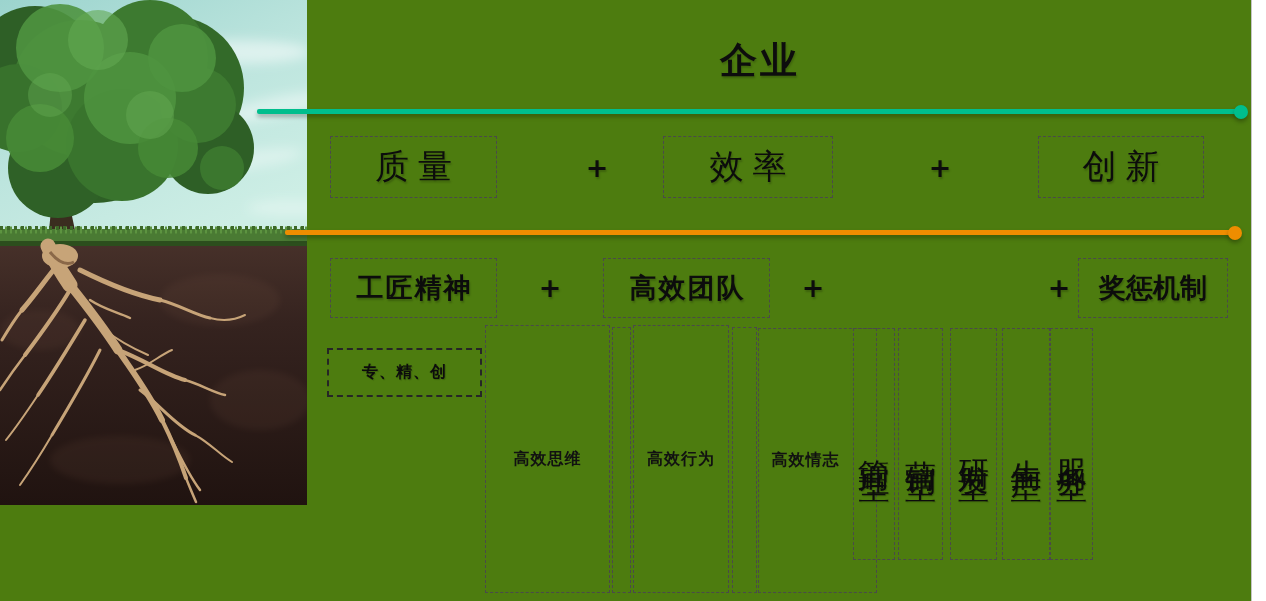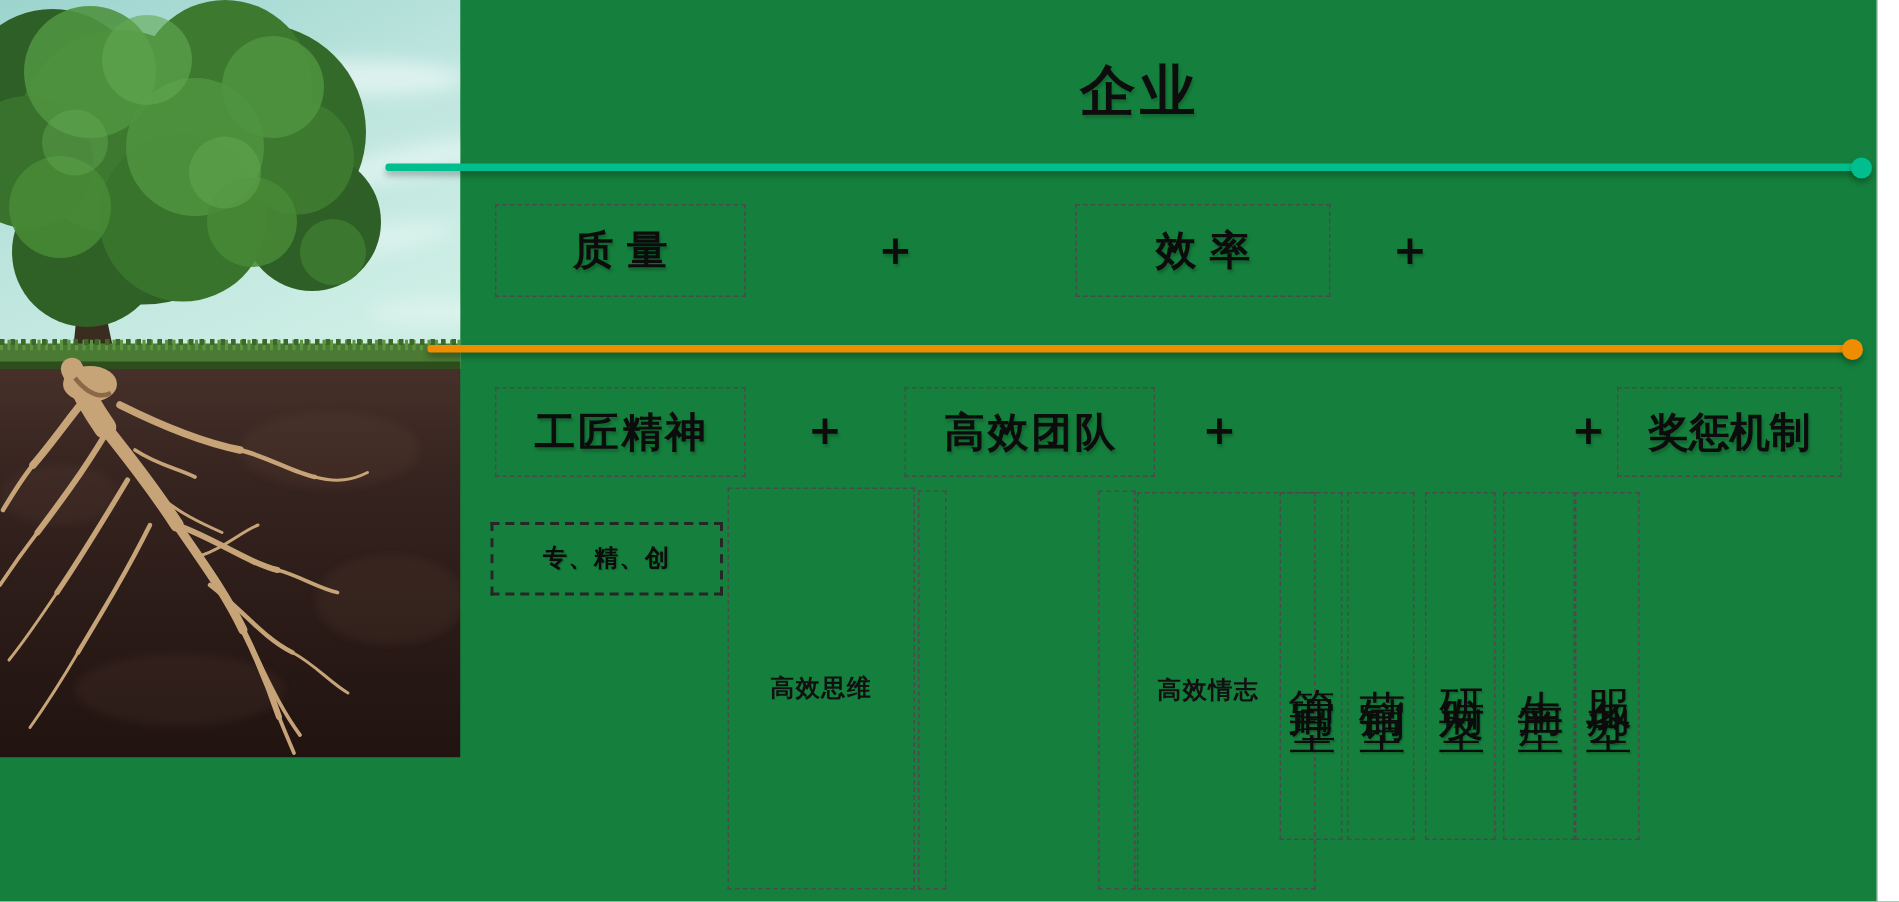--- a/index.html
+++ b/index.html
@@ -1,38 +1,38 @@
 <!DOCTYPE html>
 <html><head>
 <meta charset="utf-8">
 <style>
   html,body{margin:0;padding:0;}
   body{width:1266px;height:601px;overflow:hidden;background:#ffffff;
        font-family:"DejaVu Sans","Liberation Sans",sans-serif;}
   #canvas{position:relative;width:1266px;height:601px;background:#ffffff;}
   #slide{position:absolute;left:0;top:0;width:1251px;height:601px;
-         background:#15803d;border-right:1px solid #c5c5c5;overflow:hidden;}
+         background:#4d7c0f;border-right:1px solid #c5c5c5;overflow:hidden;}
 
   .abs{position:absolute;box-sizing:border-box;}
 
   
   #photo{left:0;top:0;width:307px;height:505px;}
 
   
   .title{left:560px;top:36px;width:400px;height:50px;display:flex;
          align-items:center;justify-content:center;font-size:37px;font-weight:700;
          color:#0d0d0d;text-shadow:1px 2px 2px rgba(0,0,0,0.18);letter-spacing:3px;}
 
   
   .hline{height:5px;border-radius:2px;box-shadow:0 3px 4px rgba(0,0,0,0.28);}
   .dot{width:14px;height:14px;border-radius:50%;box-shadow:0 3px 4px rgba(0,0,0,0.28);}
 
   
   .dbox{border:1px dashed #4a4a4a;display:flex;align-items:center;justify-content:center;}
-  .lbl-big{font-size:27px;font-weight:700;color:#0c0c0c;letter-spacing:9px;
+  .lbl-big{font-size:34px;font-weight:400;color:#0c0c0c;letter-spacing:9px;
            text-indent:9px;text-shadow:1px 2px 2px rgba(0,0,0,0.22);white-space:nowrap;}
   .lbl-med{font-size:27px;font-weight:700;color:#0c0c0c;letter-spacing:2px;
            text-indent:2px;text-shadow:1px 2px 2px rgba(0,0,0,0.22);white-space:nowrap;}
   .plus{display:flex;align-items:center;justify-content:center;font-size:27px;
         font-weight:700;color:#0c0c0c;text-shadow:1px 2px 2px rgba(0,0,0,0.2);}
   .craft{border:2px dashed #262626;}
   .lbl-craft{font-size:16px;font-weight:700;color:#0c0c0c;letter-spacing:1px;
              text-shadow:1px 1px 1px rgba(0,0,0,0.2);white-space:nowrap;}
   .lbl-small{font-size:16px;font-weight:700;color:#111;letter-spacing:1px;white-space:nowrap;}
   .vtext{writing-mode:vertical-rl;text-orientation:upright;font-size:31px;font-weight:500;
@@ -152,24 +152,27 @@
     <div class="abs hline" style="left:257px;top:109px;width:984px;background:#00BE8D;"></div>
     <div class="abs dot" style="left:1234px;top:105px;background:#00BE8D;"></div>
 
     <div class="abs hline" style="left:285px;top:230px;width:950px;background:#EE8D00;"></div>
     <div class="abs dot" style="left:1228px;top:226px;background:#EE8D00;"></div>
 
     <div class="abs dbox" style="left:330px;top:136px;width:167px;height:62px;">
       <span class="lbl-big">质量</span>
     </div>
     <div class="abs plus" style="left:577px;top:147px;width:40px;height:40px;">+</div>
-    <div class="abs dbox" style="left:717px;top:136px;width:170px;height:62px;">
+    <div class="abs dbox" style="left:663px;top:136px;width:170px;height:62px;">
       <span class="lbl-big">效率</span>
     </div>
     <div class="abs plus" style="left:920px;top:147px;width:40px;height:40px;">+</div>
+    <div class="abs dbox" style="left:1038px;top:136px;width:166px;height:62px;">
+      <span class="lbl-big">创新</span>
+    </div>
 
     <div class="abs dbox" style="left:330px;top:258px;width:167px;height:60px;">
       <span class="lbl-med">工匠精神</span>
     </div>
     <div class="abs plus" style="left:530px;top:267px;width:40px;height:40px;">+</div>
     <div class="abs dbox" style="left:603px;top:258px;width:167px;height:60px;">
       <span class="lbl-med">高效团队</span>
     </div>
     <div class="abs plus" style="left:793px;top:267px;width:40px;height:40px;">+</div>
     <div class="abs plus" style="left:1040px;top:267px;width:38px;height:40px;">+</div>
@@ -178,20 +181,23 @@
     </div>
 
     <div class="abs dbox craft" style="left:327px;top:348px;width:155px;height:49px;">
       <span class="lbl-craft">专、精、创</span>
     </div>
 
     <div class="abs dbox" style="left:485px;top:325px;width:125px;height:268px;">
       <span class="lbl-small">高效思维</span>
     </div>
     <div class="abs dbox" style="left:612px;top:327px;width:19px;height:266px;"></div>
+    <div class="abs dbox" style="left:633px;top:325px;width:96px;height:268px;">
+      <span class="lbl-small">高效行为</span>
+    </div>
     <div class="abs dbox" style="left:732px;top:327px;width:25px;height:266px;"></div>
     <div class="abs dbox" style="left:758px;top:328px;width:119px;height:265px;padding-right:24px;">
       <span class="lbl-small">高效情志</span>
     </div>
 
     <div class="abs dbox" style="left:853px;top:328px;width:42px;height:232px;">
       <span class="vtext">管理型</span>
     </div>
     <div class="abs dbox" style="left:898px;top:328px;width:45px;height:232px;">
       <span class="vtext">营销型</span>

